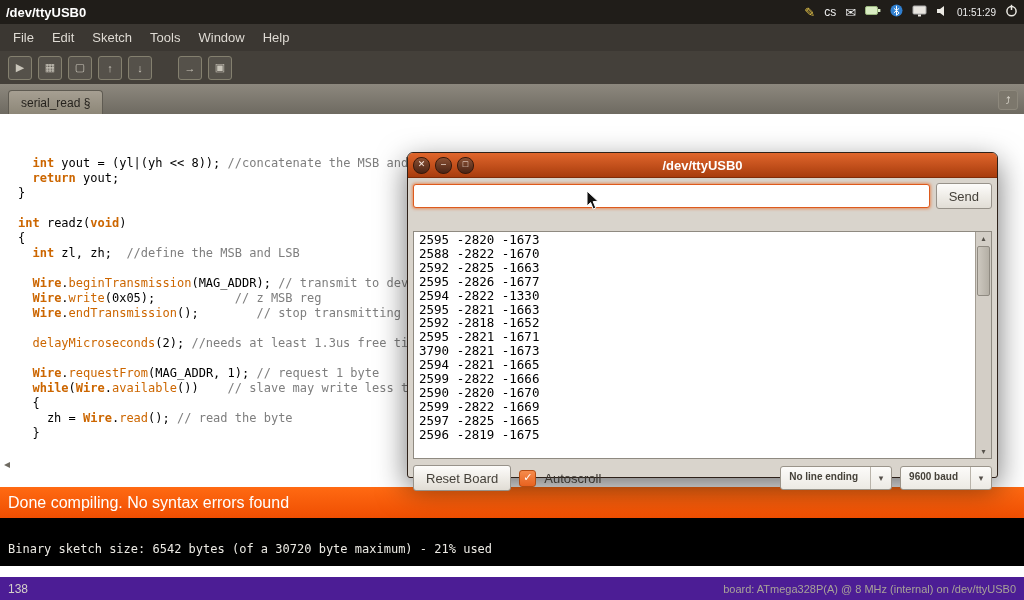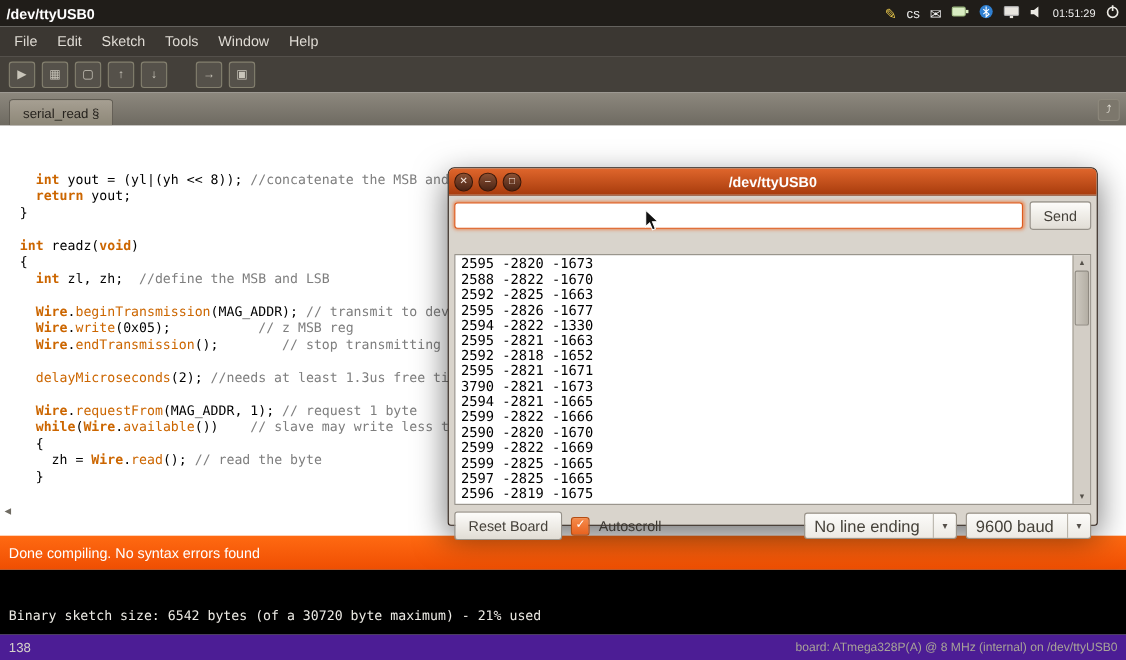--- a/index.html
+++ b/index.html
@@ -43,23 +43,23 @@
           white-space:pre;color:#000;overflow:hidden;z-index:1;}
   .c-k{color:#CC6600;font-weight:bold;}
   .c-f{color:#CC6600;}
   .c-c{color:#7E7E7E;}
   .hstrip{position:absolute;top:452px;left:0;right:0;height:35px;background:#fff;z-index:1;}
   .hscroll-left{position:absolute;left:4px;top:5px;color:#6f6b62;font-size:12px;}
   .hscroll-left::after{content:"\25C2";}
 
   
   .statusbar{position:absolute;top:487px;left:0;right:0;height:31px;
-             background:linear-gradient(#ff6a12,#ef4e02);color:#fff;font-size:13px;
+             background:linear-gradient(#ff6a12,#ef4e02);color:#fff;font-size:16px;
              display:flex;align-items:center;padding-left:8px;z-index:6;}
-  .console{position:absolute;top:518px;left:0;right:0;height:59px;background:#000;
+  .console{position:absolute;top:518px;left:0;right:0;height:48px;background:#000;
            color:#eceae4;font-family:"DejaVu Sans Mono",monospace;font-size:12px;
            display:flex;align-items:flex-end;padding:0 0 10px 8px;box-sizing:border-box;z-index:6;}
   .footer{position:absolute;top:577px;left:0;right:0;height:23px;background:#4c1d95;
           display:flex;align-items:center;font-size:12px;color:#d6d2ca;padding:0 8px;box-sizing:border-box;z-index:6;}
   .footer-right{margin-left:auto;color:#a8a299;font-size:11px;}
 
   
   .serial-window{position:absolute;left:407px;top:152px;width:591px;height:326px;
                  background:#d9d4cc;border:1px solid #2e2119;border-radius:6px 6px 3px 3px;
                  box-shadow:0 10px 30px rgba(0,0,0,.55);z-index:10;box-sizing:border-box;}
@@ -96,21 +96,21 @@
             background:linear-gradient(90deg,#cdc8bf,#b4afa5);border:1px solid #8f8a81;border-radius:2px;}
 
   .serial-controls{display:flex;align-items:center;margin-top:6px;gap:8px;}
   .checkbox{width:15px;height:15px;border-radius:3px;background:linear-gradient(#f58b4c,#e8621f);
             border:1px solid #b44c12;color:#fff;font-size:11px;line-height:13px;text-align:center;}
   .checkbox::after{content:"\2713";}
   .check-label{font-size:13px;color:#3a3630;}
   .spacer{flex:1;}
   .dropdown{display:flex;align-items:stretch;border:1px solid #9a948a;border-radius:3px;
             background:linear-gradient(#fcfbf9,#eceae4);height:24px;box-sizing:border-box;}
-  .dd-label{padding:4px 12px 0 8px;font-size:15px;color:#454139;white-space:nowrap;}
+  .dd-label{padding:4px 12px 0 8px;font-size:10px;color:#454139;white-space:nowrap;font-weight:bold;}
   .dd-arrow{width:20px;border-left:1px solid #b9b4aa;display:flex;align-items:center;
             justify-content:center;font-size:9px;color:#55504a;}
   .dd-arrow::after{content:"\25BE";}
 
   
   .cursor{position:absolute;left:586px;top:190px;z-index:50;pointer-events:none;}
 </style>
 </head>
 <body>
 
@@ -234,21 +234,20 @@
           <div>2595 -2826 -1677</div>
           <div>2594 -2822 -1330</div>
           <div>2595 -2821 -1663</div>
           <div>2592 -2818 -1652</div>
           <div>2595 -2821 -1671</div>
           <div>3790 -2821 -1673</div>
           <div>2594 -2821 -1665</div>
           <div>2599 -2822 -1666</div>
           <div>2590 -2820 -1670</div>
           <div>2599 -2822 -1669</div>
-          <div>2599 -2825 -1665</div>
           <div>2597 -2825 -1665</div>
           <div>2596 -2819 -1675</div>
         </div>
       <div class="vscroll">
         <div class="vs-up"></div>
         <div class="vs-thumb"></div>
         <div class="vs-down"></div>
       </div>
     </div>
     <div class="serial-controls">

